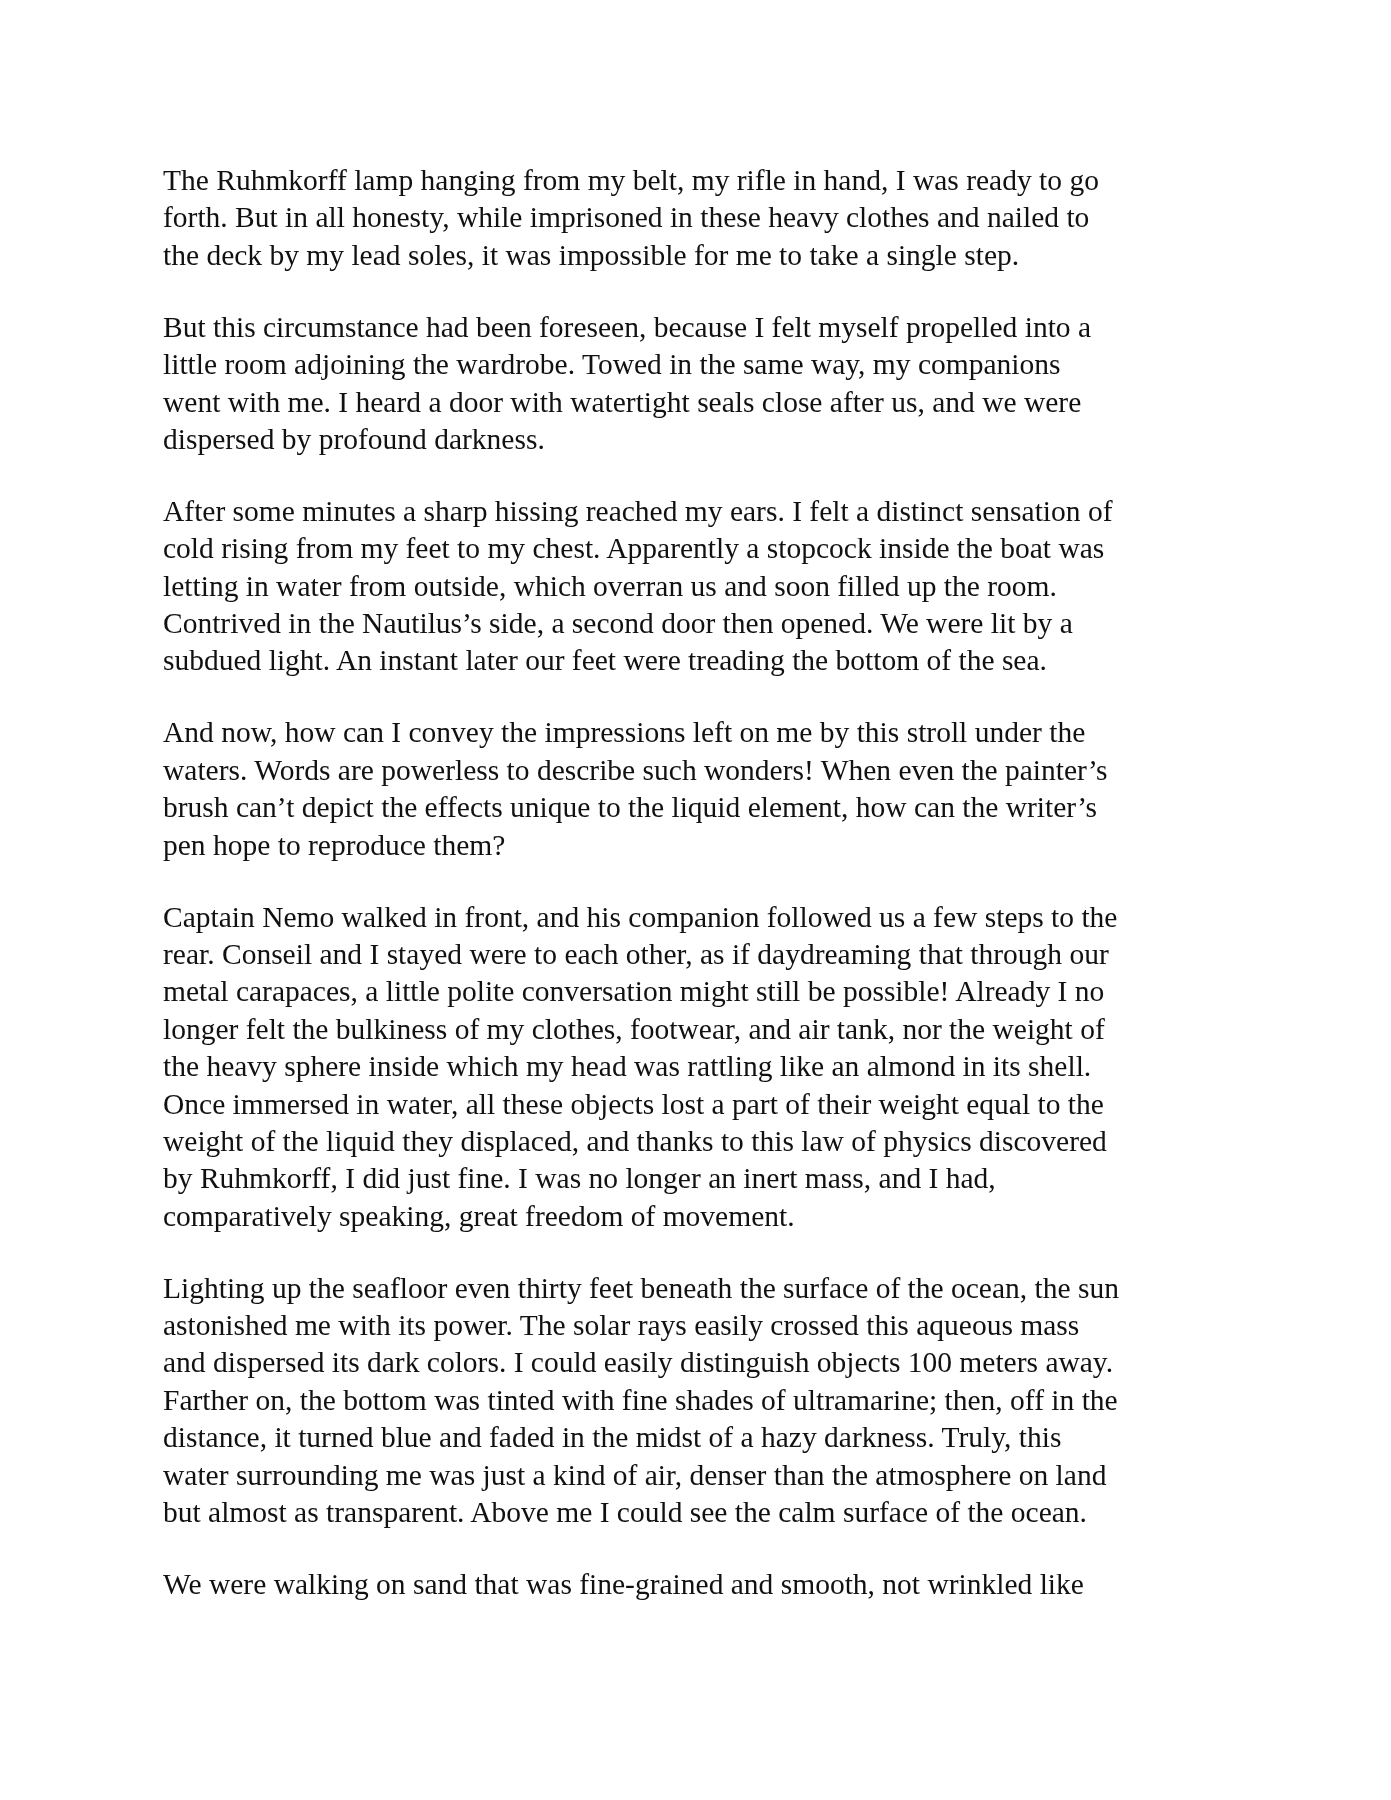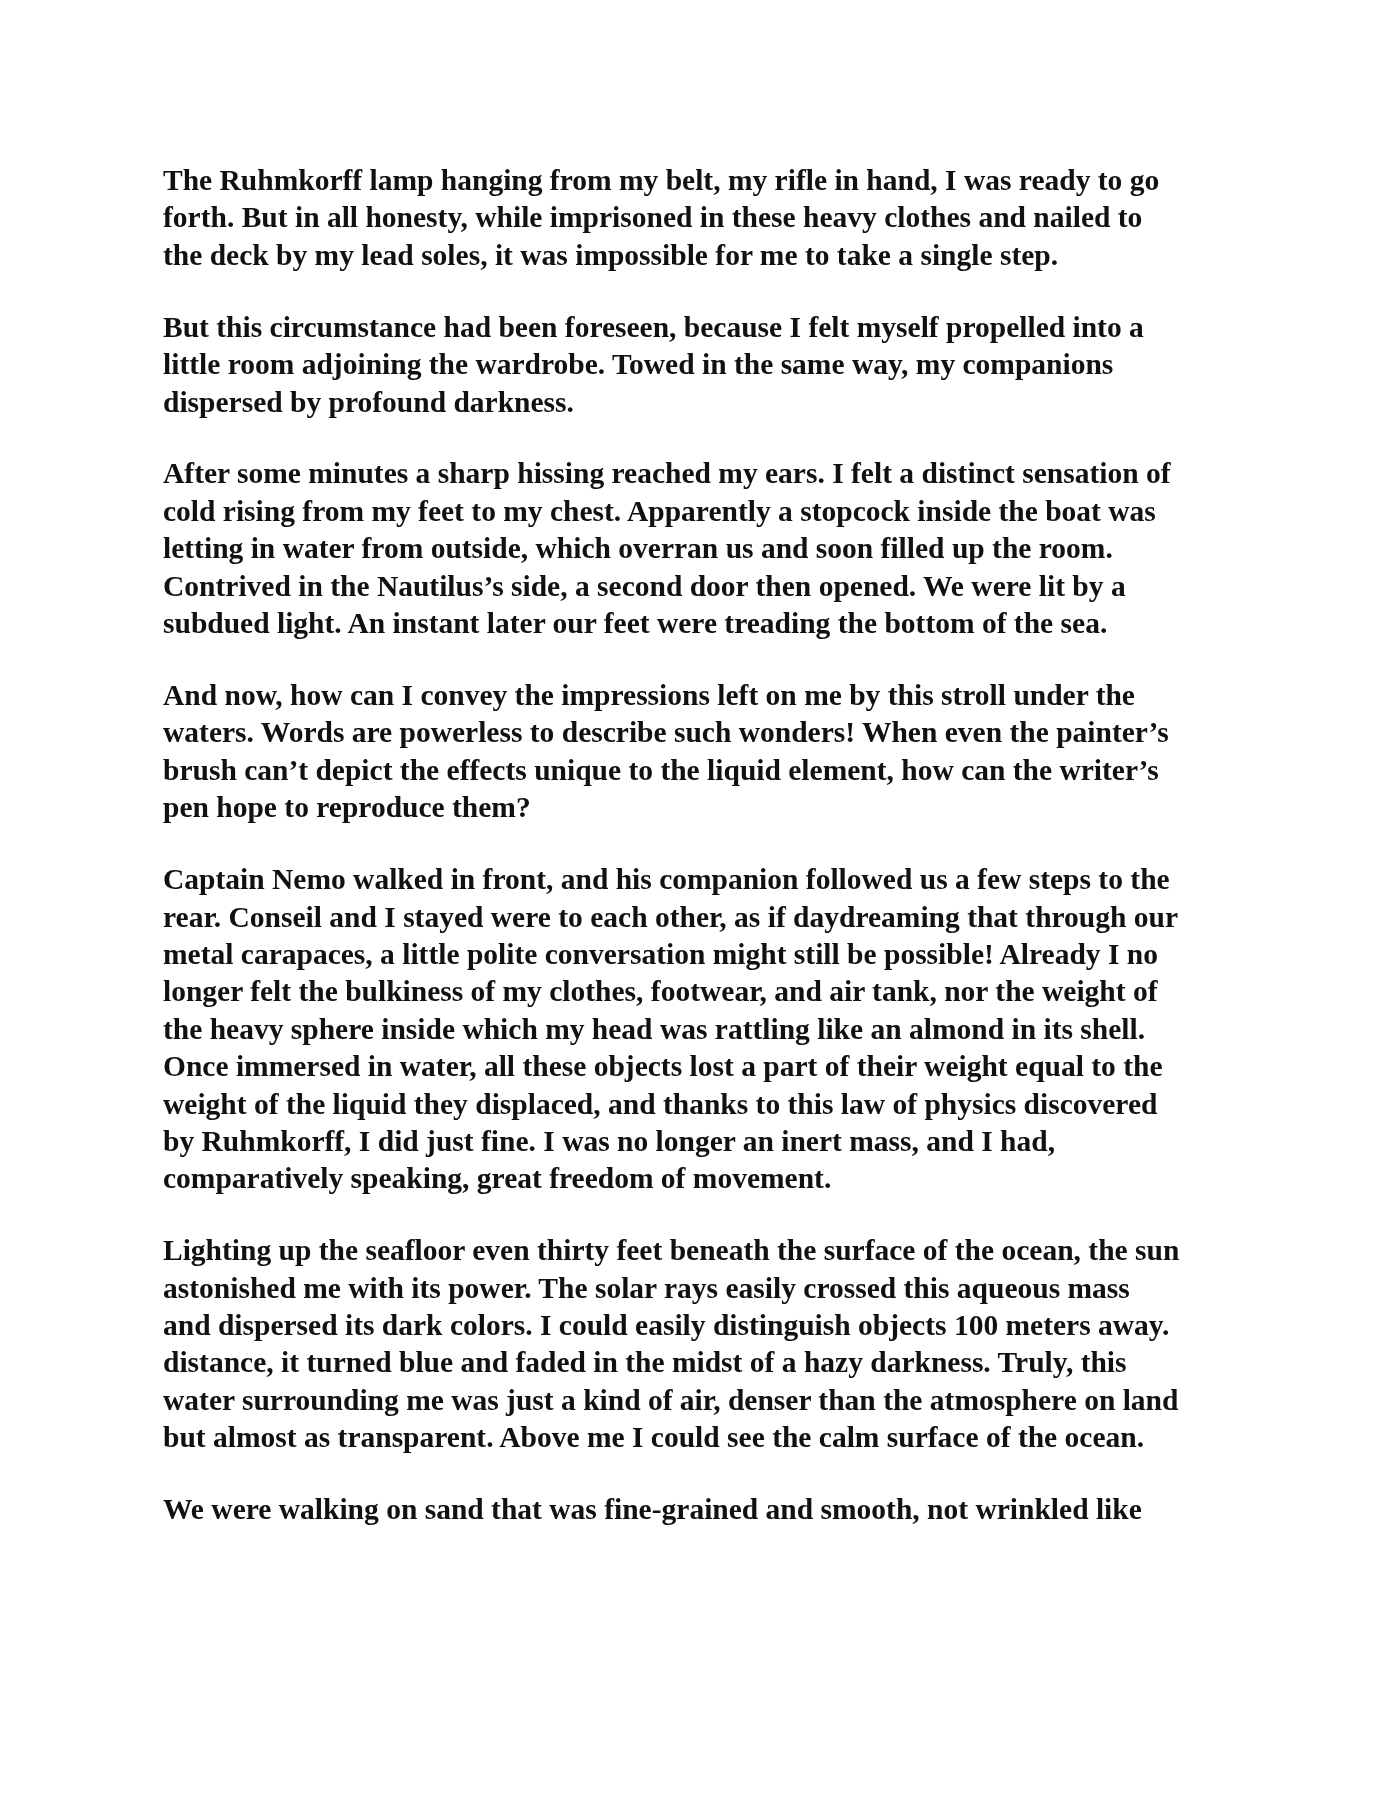--- a/index.html
+++ b/index.html
@@ -27,21 +27,20 @@
     top: 162px;
     width: 1100px;
     font-family: "Liberation Serif", "DejaVu Serif", serif;
     font-size: 29.5px;
     line-height: 37.4px;
     color: #111111;
   }
   .para {
     margin: 0 0 34.5px 0;
     padding: 0;
-    font-weight: bold;
   }
   .line {
     display: block;
     white-space: nowrap;
   }
 </style>
 </head>
 <body>
 
 <div class="page">
@@ -49,20 +48,21 @@
 
     <p class="para">
       <span class="line">The Ruhmkorff lamp hanging from my belt, my rifle in hand, I was ready to go</span>
       <span class="line">forth. But in all honesty, while imprisoned in these heavy clothes and nailed to</span>
       <span class="line">the deck by my lead soles, it was impossible for me to take a single step.</span>
     </p>
 
     <p class="para">
       <span class="line">But this circumstance had been foreseen, because I felt myself propelled into a</span>
       <span class="line">little room adjoining the wardrobe. Towed in the same way, my companions</span>
+      <span class="line">went with me. I heard a door with watertight seals close after us, and we were</span>
       <span class="line">dispersed by profound darkness.</span>
     </p>
 
     <p class="para">
       <span class="line">After some minutes a sharp hissing reached my ears. I felt a distinct sensation of</span>
       <span class="line">cold rising from my feet to my chest. Apparently a stopcock inside the boat was</span>
       <span class="line">letting in water from outside, which overran us and soon filled up the room.</span>
       <span class="line">Contrived in the Nautilus’s side, a second door then opened. We were lit by a</span>
       <span class="line">subdued light. An instant later our feet were treading the bottom of the sea.</span>
     </p>
@@ -83,20 +83,21 @@
       <span class="line">Once immersed in water, all these objects lost a part of their weight equal to the</span>
       <span class="line">weight of the liquid they displaced, and thanks to this law of physics discovered</span>
       <span class="line">by Ruhmkorff, I did just fine. I was no longer an inert mass, and I had,</span>
       <span class="line">comparatively speaking, great freedom of movement.</span>
     </p>
 
     <p class="para">
       <span class="line">Lighting up the seafloor even thirty feet beneath the surface of the ocean, the sun</span>
       <span class="line">astonished me with its power. The solar rays easily crossed this aqueous mass</span>
       <span class="line">and dispersed its dark colors. I could easily distinguish objects 100 meters away.</span>
+      <span class="line">Farther on, the bottom was tinted with fine shades of ultramarine; then, off in the</span>
       <span class="line">distance, it turned blue and faded in the midst of a hazy darkness. Truly, this</span>
       <span class="line">water surrounding me was just a kind of air, denser than the atmosphere on land</span>
       <span class="line">but almost as transparent. Above me I could see the calm surface of the ocean.</span>
     </p>
 
     <p class="para">
       <span class="line">We were walking on sand that was fine-grained and smooth, not wrinkled like</span>
     </p>
 
   </div>

